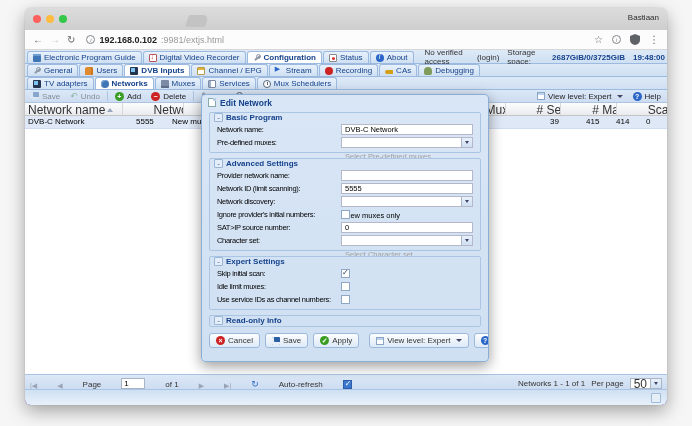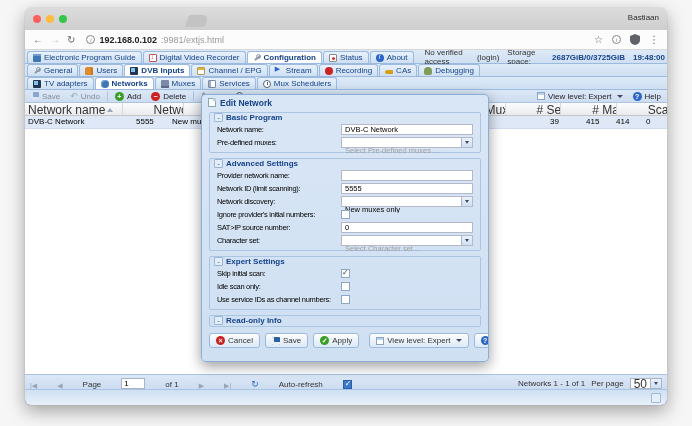--- a/index.html
+++ b/index.html
@@ -139,21 +139,21 @@
   .fieldset { border:1px solid #a9c5e3; border-radius:2px; padding:2px 7px 3px 7px; margin-bottom:5px; }
   .legend { display:flex; align-items:center; gap:3px; font-size:8px; font-weight:bold; color:#15428b;
             margin:-2px 0 1px -3px; }
   .coll-box { width:9px; height:9px; border:1px solid #9ab4d4; background:#e4eefa; border-radius:1px;
               font-size:8px; line-height:7px; text-align:center; color:#46638a; font-weight:normal; }
   .frow { display:flex; align-items:center; height:13px; }
   .flabel { flex:0 0 124px; font-size:7.5px; letter-spacing:-0.3px; color:#000; white-space:nowrap; overflow:hidden; }
   .finput { flex:1; height:11px; border:1px solid #b5b8c8; background:#fff; font-size:7.5px; padding:0 3px;
             font-family:"Liberation Sans", sans-serif; color:#000; min-width:0; }
   .fcombo { flex:1; height:11px; border:1px solid #b5b8c8; background:#fff; display:flex; align-items:stretch; min-width:0; }
-  .fcombo .ctext { flex:1; font-size:7.5px; padding:8px 3px; line-height:10px; white-space:nowrap; overflow:hidden; color:#000; }
+  .fcombo .ctext { flex:1; font-size:7.5px; padding:14px 3px; line-height:10px; white-space:nowrap; overflow:hidden; color:#000; }
   .fcombo .ctext.placeholder { color:#a0a0a0; }
   .dlg-buttons { display:flex; align-items:center; gap:5px; margin-top:1px; }
   .dbtn { display:flex; align-items:center; gap:3px; height:15px; padding:0 6px; font-size:8px; color:#333;
           background:linear-gradient(#fdfdfd,#dceaf8); border:1px solid #9cb8da; border-radius:3px; white-space:nowrap; }
   .dlg-spacer { flex:1; }
 </style>
 </head>
 <body>
 
 <div class="stage">
@@ -444,21 +444,21 @@
           <div class="fieldset">
             <div class="legend">
               <span class="coll-box">-</span>
               <span>Expert Settings</span>
             </div>
             <div class="frow">
               <span class="flabel">Skip initial scan:</span>
               <span class="checkbox checked"></span>
             </div>
             <div class="frow">
-              <span class="flabel">Idle scan only:</span>
+              <span class="flabel">Idle limit muxes:</span>
               <span class="checkbox"></span>
             </div>
             <div class="frow">
               <span class="flabel">Use service IDs as channel numbers:</span>
               <span class="checkbox"></span>
             </div>
           </div>
 
           <div class="fieldset" style="padding-bottom:1px;">
             <div class="legend" style="margin-bottom:0;">

